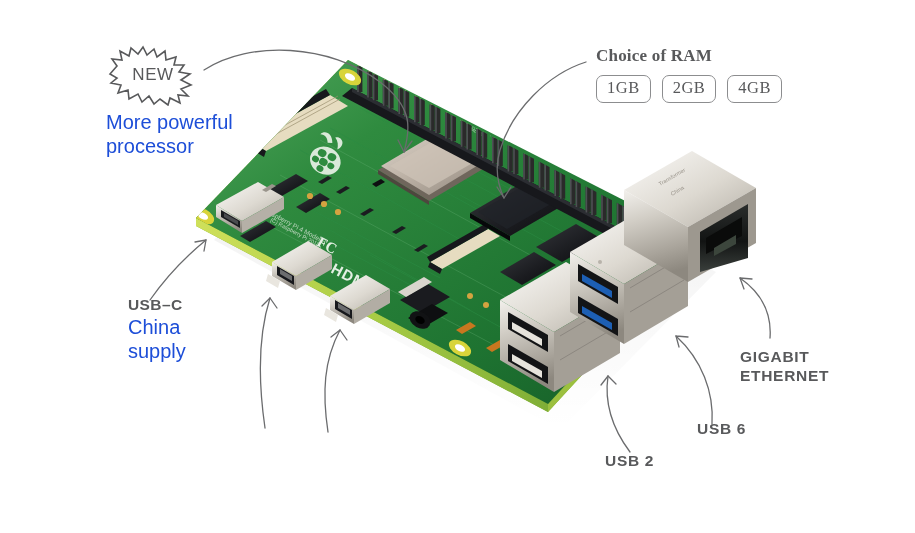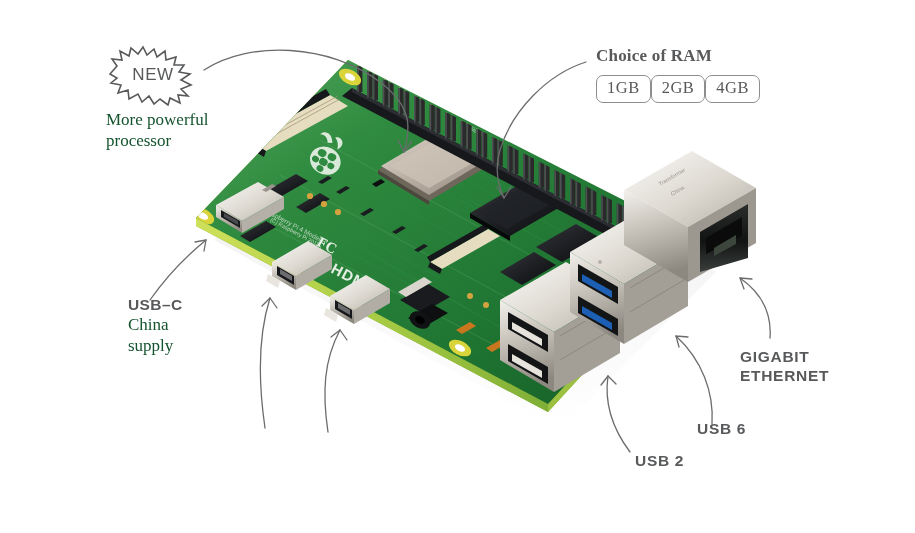--- a/index.html
+++ b/index.html
@@ -4,36 +4,36 @@
 <style>
   html,body{margin:0;padding:0;}
   body{
     width:915px;height:533px;background:#ffffff;
     font-family:"Liberation Sans", sans-serif;
     color:#58595b;overflow:hidden;position:relative;
   }
   #stage{position:absolute;inset:0;}
   .lbl{position:absolute;line-height:1.22;}
   .lbl .t1{font-weight:bold;font-size:15.5px;letter-spacing:.4px;color:#58595b;display:block;}
-  .lbl .t2{font-weight:normal;font-size:17px;color:#14532d;display:block;font-family:Liberation Serif, serif;}
+  .lbl .t2{font-weight:normal;font-size:20px;color:#1d4ed8;display:block;}
   .lbl.caps .t1{letter-spacing:.7px;}
 
   
   #newBadge{position:absolute;left:104px;top:44px;width:96px;height:62px;}
   #newBadge .txt{
     position:absolute;left:0;top:0;width:96px;height:62px;
     display:flex;align-items:center;justify-content:center;
     font-weight:normal;font-size:17px;letter-spacing:.6px;color:#58595b;
     padding-left:2px;box-sizing:border-box;
   }
 
   
   #ramWrap{position:absolute;left:596px;top:46px;font-family:Liberation Serif, serif;}
   #ramWrap .head{font-weight:bold;font-size:17px;color:#58595b;letter-spacing:.2px;}
-  #ramWrap .chips{display:flex;margin-top:9px;}
+  #ramWrap .chips{display:flex;gap:11px;margin-top:9px;}
   .chip{
     border:1.6px solid #8c8d8f;border-radius:7px;
     padding:3px 10px 4px 10px;font-size:16.5px;font-weight:500;
     color:#58595b;letter-spacing:.5px;line-height:1.15;
   }
 
   svg.layer{position:absolute;left:0;top:0;width:915px;height:533px;}
   svg.layer *{vector-effect:non-scaling-stroke;}
 </style>
 </head>
@@ -489,21 +489,21 @@
     </div>
   </div>
 
   <div class="lbl" style="left:104px;top:296px;margin-left:24px;">
     <span class="t1">USB–C</span>
     <span class="t2">China</span>
     <span class="t2">supply</span>
   </div>
 
 
-  <div class="lbl caps" style="left:635px;top:452px;">
+  <div class="lbl caps" style="left:605px;top:452px;">
     <span class="t1">USB 2</span>
   </div>
 
   <div class="lbl caps" style="left:697px;top:420px;">
     <span class="t1">USB 6</span>
   </div>
 
   <div class="lbl caps" style="left:740px;top:348px;">
     <span class="t1">GIGABIT</span>
     <span class="t1">ETHERNET</span>

